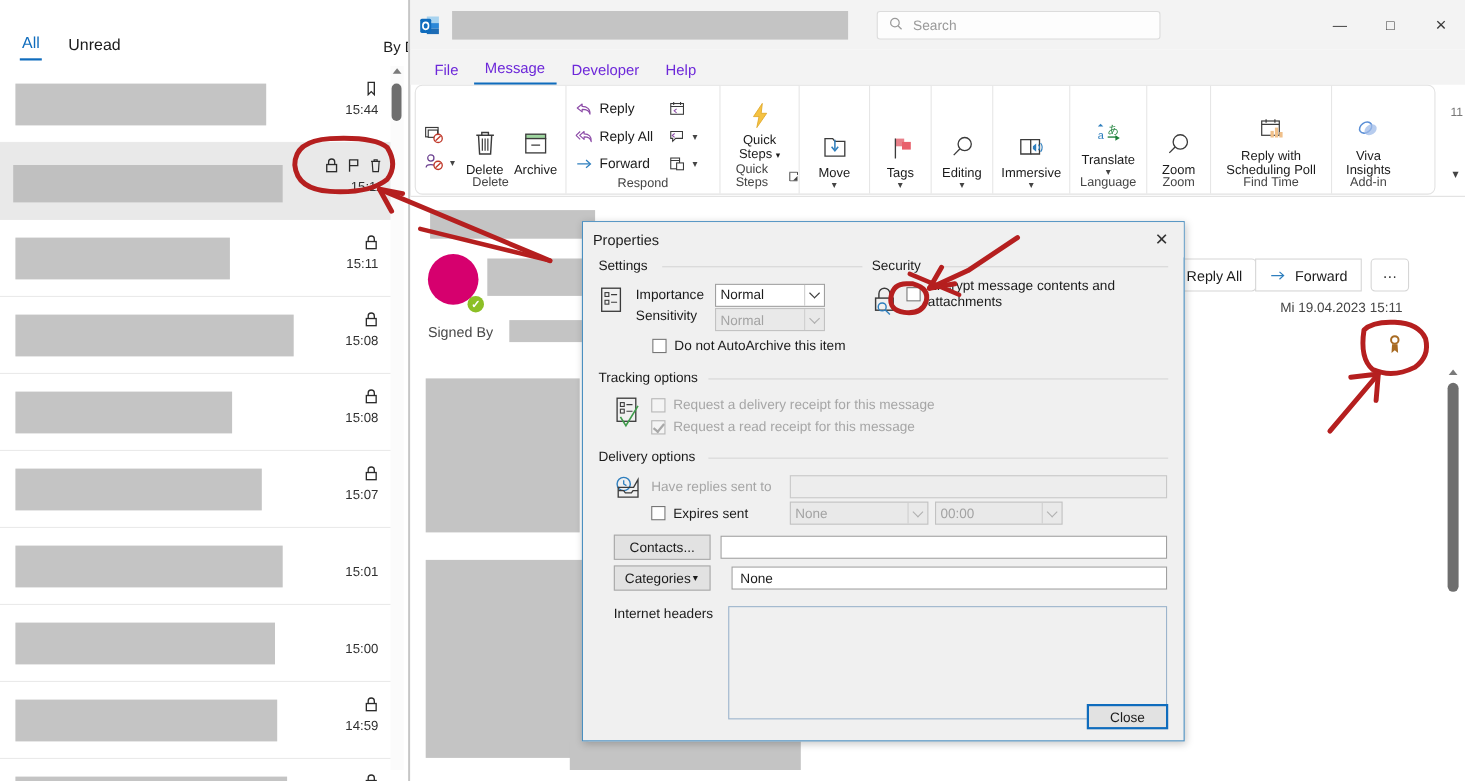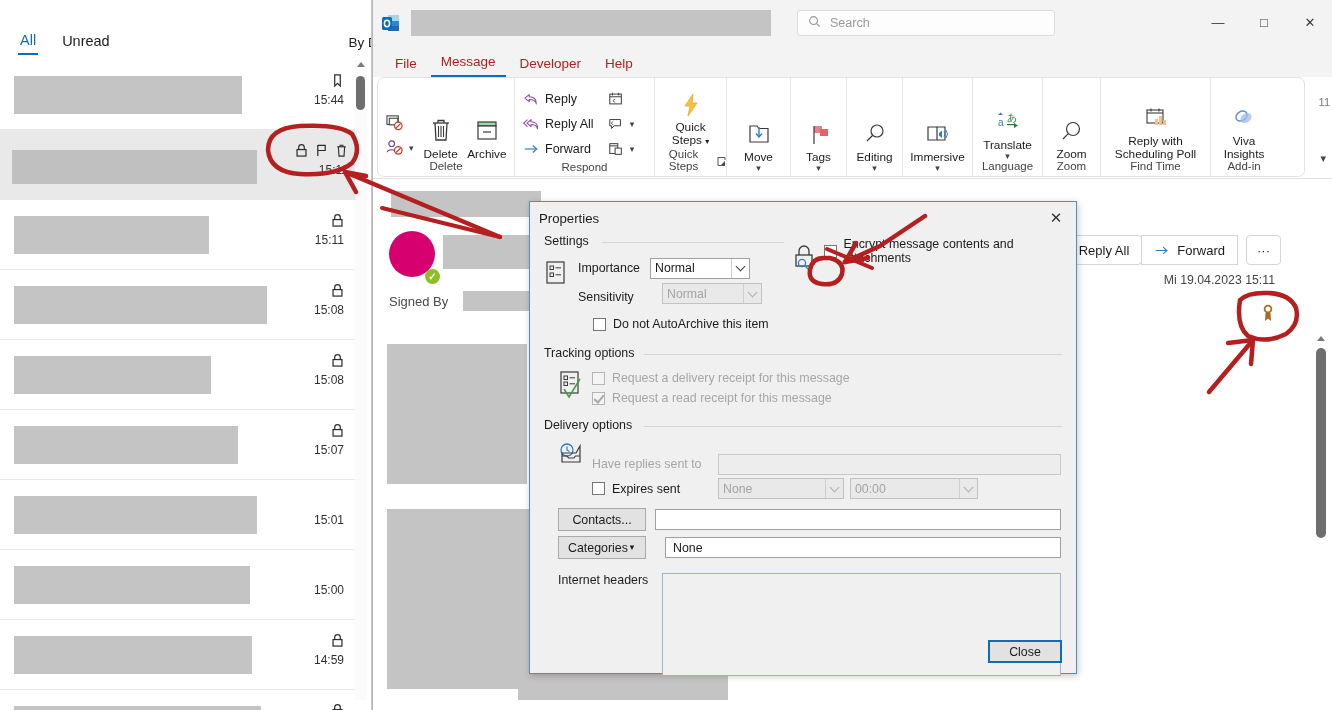--- a/index.html
+++ b/index.html
@@ -91,21 +91,21 @@
   .wbtn { width: 46px; height: 45px; display:flex; align-items:center; justify-content:center;
     font-size: 13px; color: #3a3a3a; cursor: pointer;}
 
   
   #ribbon-tabs {
     position: absolute; left: 0; top: 45px; width: 960px; height: 32px;
     background: #f3f3f3; display: flex; align-items: flex-end; padding-left: 12px;
   }
   .rtab {
     font-size: 13.5px; padding: 3px 10px 6px 10px; margin-right: 4px;
-    color: #b91c1c; cursor: pointer;
+    color: #6d28d9; cursor: pointer;
   }
   .rtab.active { border-bottom: 2.5px solid #0f6cbd; font-weight: 400; }
 
   
   #ribbon {
     position: absolute; left: 4px; top: 77px; width: 928px; height: 100px;
     background: #ffffff; border: 1px solid #e2e2e2; border-radius: 7px;
     display: flex; align-items: stretch;
   }
   #ribbon-bottom-strip {
@@ -776,54 +776,58 @@
             <div>
               <div style="display:flex;align-items:center;height:24px;gap:0;">
                 <span style="width:72px">Importance</span>
                 <div class="combo" style="width:100px;">
                   <span>Normal</span>
                   <span class="arrow">
                       <i></i>
                     </span>
                 </div>
               </div>
-              <div style="display:flex;align-items:flex-end;height:24px;gap:12px;">
+              <div style="display:flex;align-items:flex-start;height:24px;gap:0;">
                 <span style="width:72px">Sensitivity</span>
                 <div class="combo disabled" style="width:100px;">
                   <span>Normal</span>
                   <span class="arrow">
                       <i></i>
                     </span>
                 </div>
               </div>
             </div>
           </div>
         </div>
 
         <div style="width:286px;position:relative;padding-left:8px;">
+          <div style="position:relative;height:16px;">
+            <div class="grp-rule" style="left:62px;"></div>
+            <span class="grp-title">Security</span>
+          </div>
           <div style="display:flex;padding-top:6px;">
             <div style="width:34px;padding-top:2px;">
               <svg width="28" height="32" viewBox="0 0 28 32">
                 <path d="M7 13 V9 A5 5 0 0 1 17 9 V13" fill="none" stroke="#3b3b3b" stroke-width="1.3"></path>
                 <rect x="4" y="13" width="16" height="11" fill="none" stroke="#3b3b3b" stroke-width="1.3"></rect>
                 <circle cx="10" cy="21" r="3.6" fill="none" stroke="#2f7fbe" stroke-width="1.3"></circle>
                 <line x1="12.6" y1="23.6" x2="17" y2="28" stroke="#2f7fbe" stroke-width="1.3"></line>
               </svg>
             </div>
             <div style="padding-top:1px;">
               <div class="cbrow">
                 <span class="cb"></span>
                 <span class="txt">Encrypt message contents and attachments</span>
               </div>
             </div>
           </div>
         </div>
       </div>
 
-      <div class="cbrow" style="margin-left:49px;margin-top:10px;">
+      <div class="cbrow" style="margin-left:49px;margin-top:0;">
         <span class="cb"></span>
         <span class="txt">Do not AutoArchive this item</span>
       </div>
 
       <div style="position:relative;height:16px;margin-top:12px;">
         <div class="grp-rule" style="left:100px;right:0;"></div>
         <span class="grp-title">Tracking options</span>
       </div>
       <div style="display:flex;padding-top:6px;">
         <div style="width:48px;padding-left:14px;padding-top:2px;">
@@ -856,36 +860,36 @@
       <div style="display:flex;padding-top:6px;">
         <div style="width:48px;padding-left:14px;padding-top:2px;">
           <svg width="30" height="32" viewBox="0 0 30 32">
             <circle cx="9" cy="8" r="6" fill="none" stroke="#2f7fbe" stroke-width="1.3"></circle>
             <path d="M9 4.5 V8 L11.5 9.5" fill="none" stroke="#2f7fbe" stroke-width="1.2"></path>
             <path d="M4 11 H18 L22 4 V20 H4 Z" fill="none" stroke="#3b3b3b" stroke-width="1.2"></path>
             <path d="M4 14 H9 L10.5 16 H16 L17.5 14 H22" fill="none" stroke="#3b3b3b" stroke-width="1.2"></path>
           </svg>
         </div>
         <div style="flex:1">
-          <div style="display:flex;align-items:center;height:24px;gap:6px;margin-top:12px;">
+          <div style="display:flex;align-items:center;height:24px;gap:6px;">
             <span style="width:120px;color:#a6a6a6;">Have replies sent to</span>
             <div class="txtfield disabled" style="flex:1;margin-right:1px;"></div>
           </div>
           <div style="display:flex;align-items:center;height:25px;gap:6px;">
             <div class="cbrow" style="width:120px;">
               <span class="cb"></span>
               <span class="txt">Expires sent</span>
             </div>
             <div class="combo disabled" style="width:126px;">
               <span>None</span>
               <span class="arrow">
                   <i></i>
                 </span>
             </div>
-            <div class="combo disabled" style="width:128px;">
+            <div class="combo disabled" style="width:116px;">
               <span>00:00</span>
               <span class="arrow">
                   <i></i>
                 </span>
             </div>
           </div>
         </div>
       </div>
 
       <div style="display:flex;align-items:center;gap:9px;margin-top:7px;padding-left:14px;">

